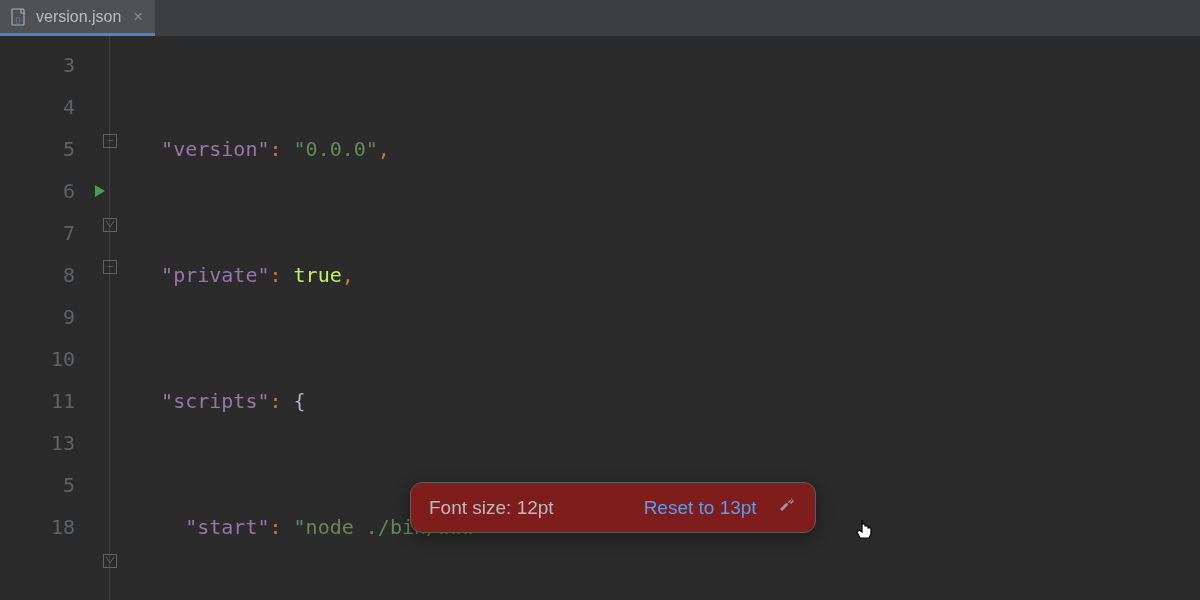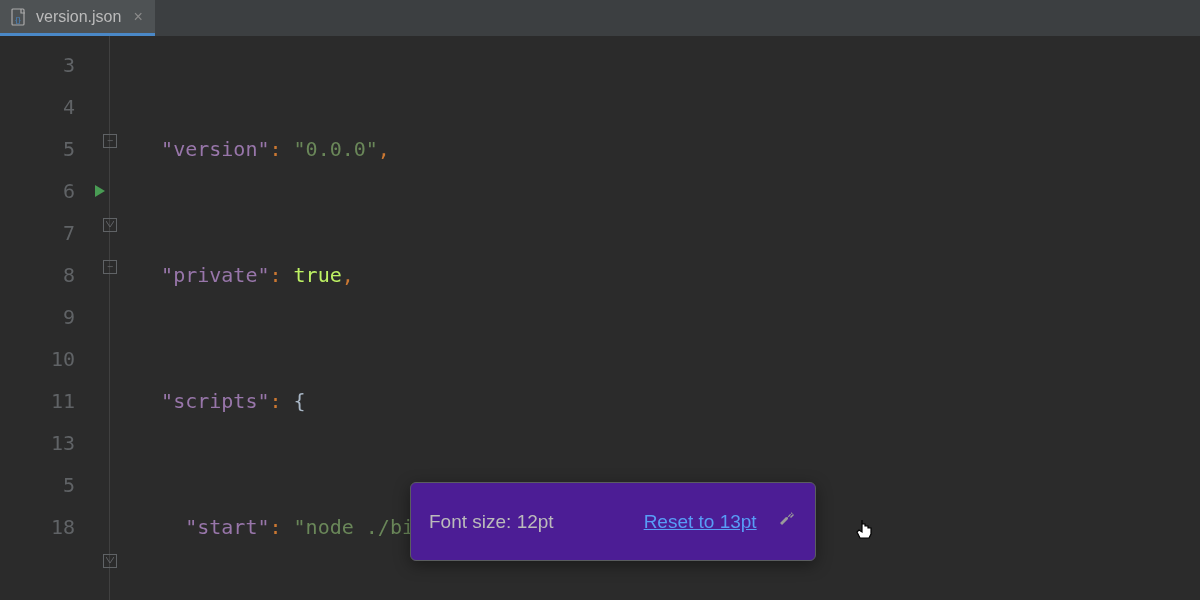--- a/index.html
+++ b/index.html
@@ -108,37 +108,36 @@
     .key { color: #9876aa; }
     .string { color: #6a8759; }
     .punct { color: #cc7832; }
     .bool { color: #bef264; }
     .brace { color: #a9b7c6; }
     
     .popup {
       position: absolute;
       left: 410px;
       top: 482px;
-      background: #4c1d95;
+      background: #7f1d1d;
       border: 1px solid #5a5d5f;
-      border-radius: 6px;
-      padding: 26px 18px;
+      border-radius: 12px;
+      padding: 12px 18px;
       display: flex;
       align-items: center;
       gap: 90px;
       font-family: -apple-system, 'Segoe UI', sans-serif;
       font-size: 19px;
       box-shadow: 0 4px 16px rgba(0,0,0,0.4);
     }
     .popup-label {
       color: #bbbbbb;
     }
     .popup-link {
       color: #589df6;
-      text-decoration: underline;
       cursor: pointer;
     }
     .popup-wrench {
       color: #9a9a9a;
       cursor: pointer;
       margin-left: -70px;
     }
     .cursor-icon {
       position: absolute;
       left: 855px;

